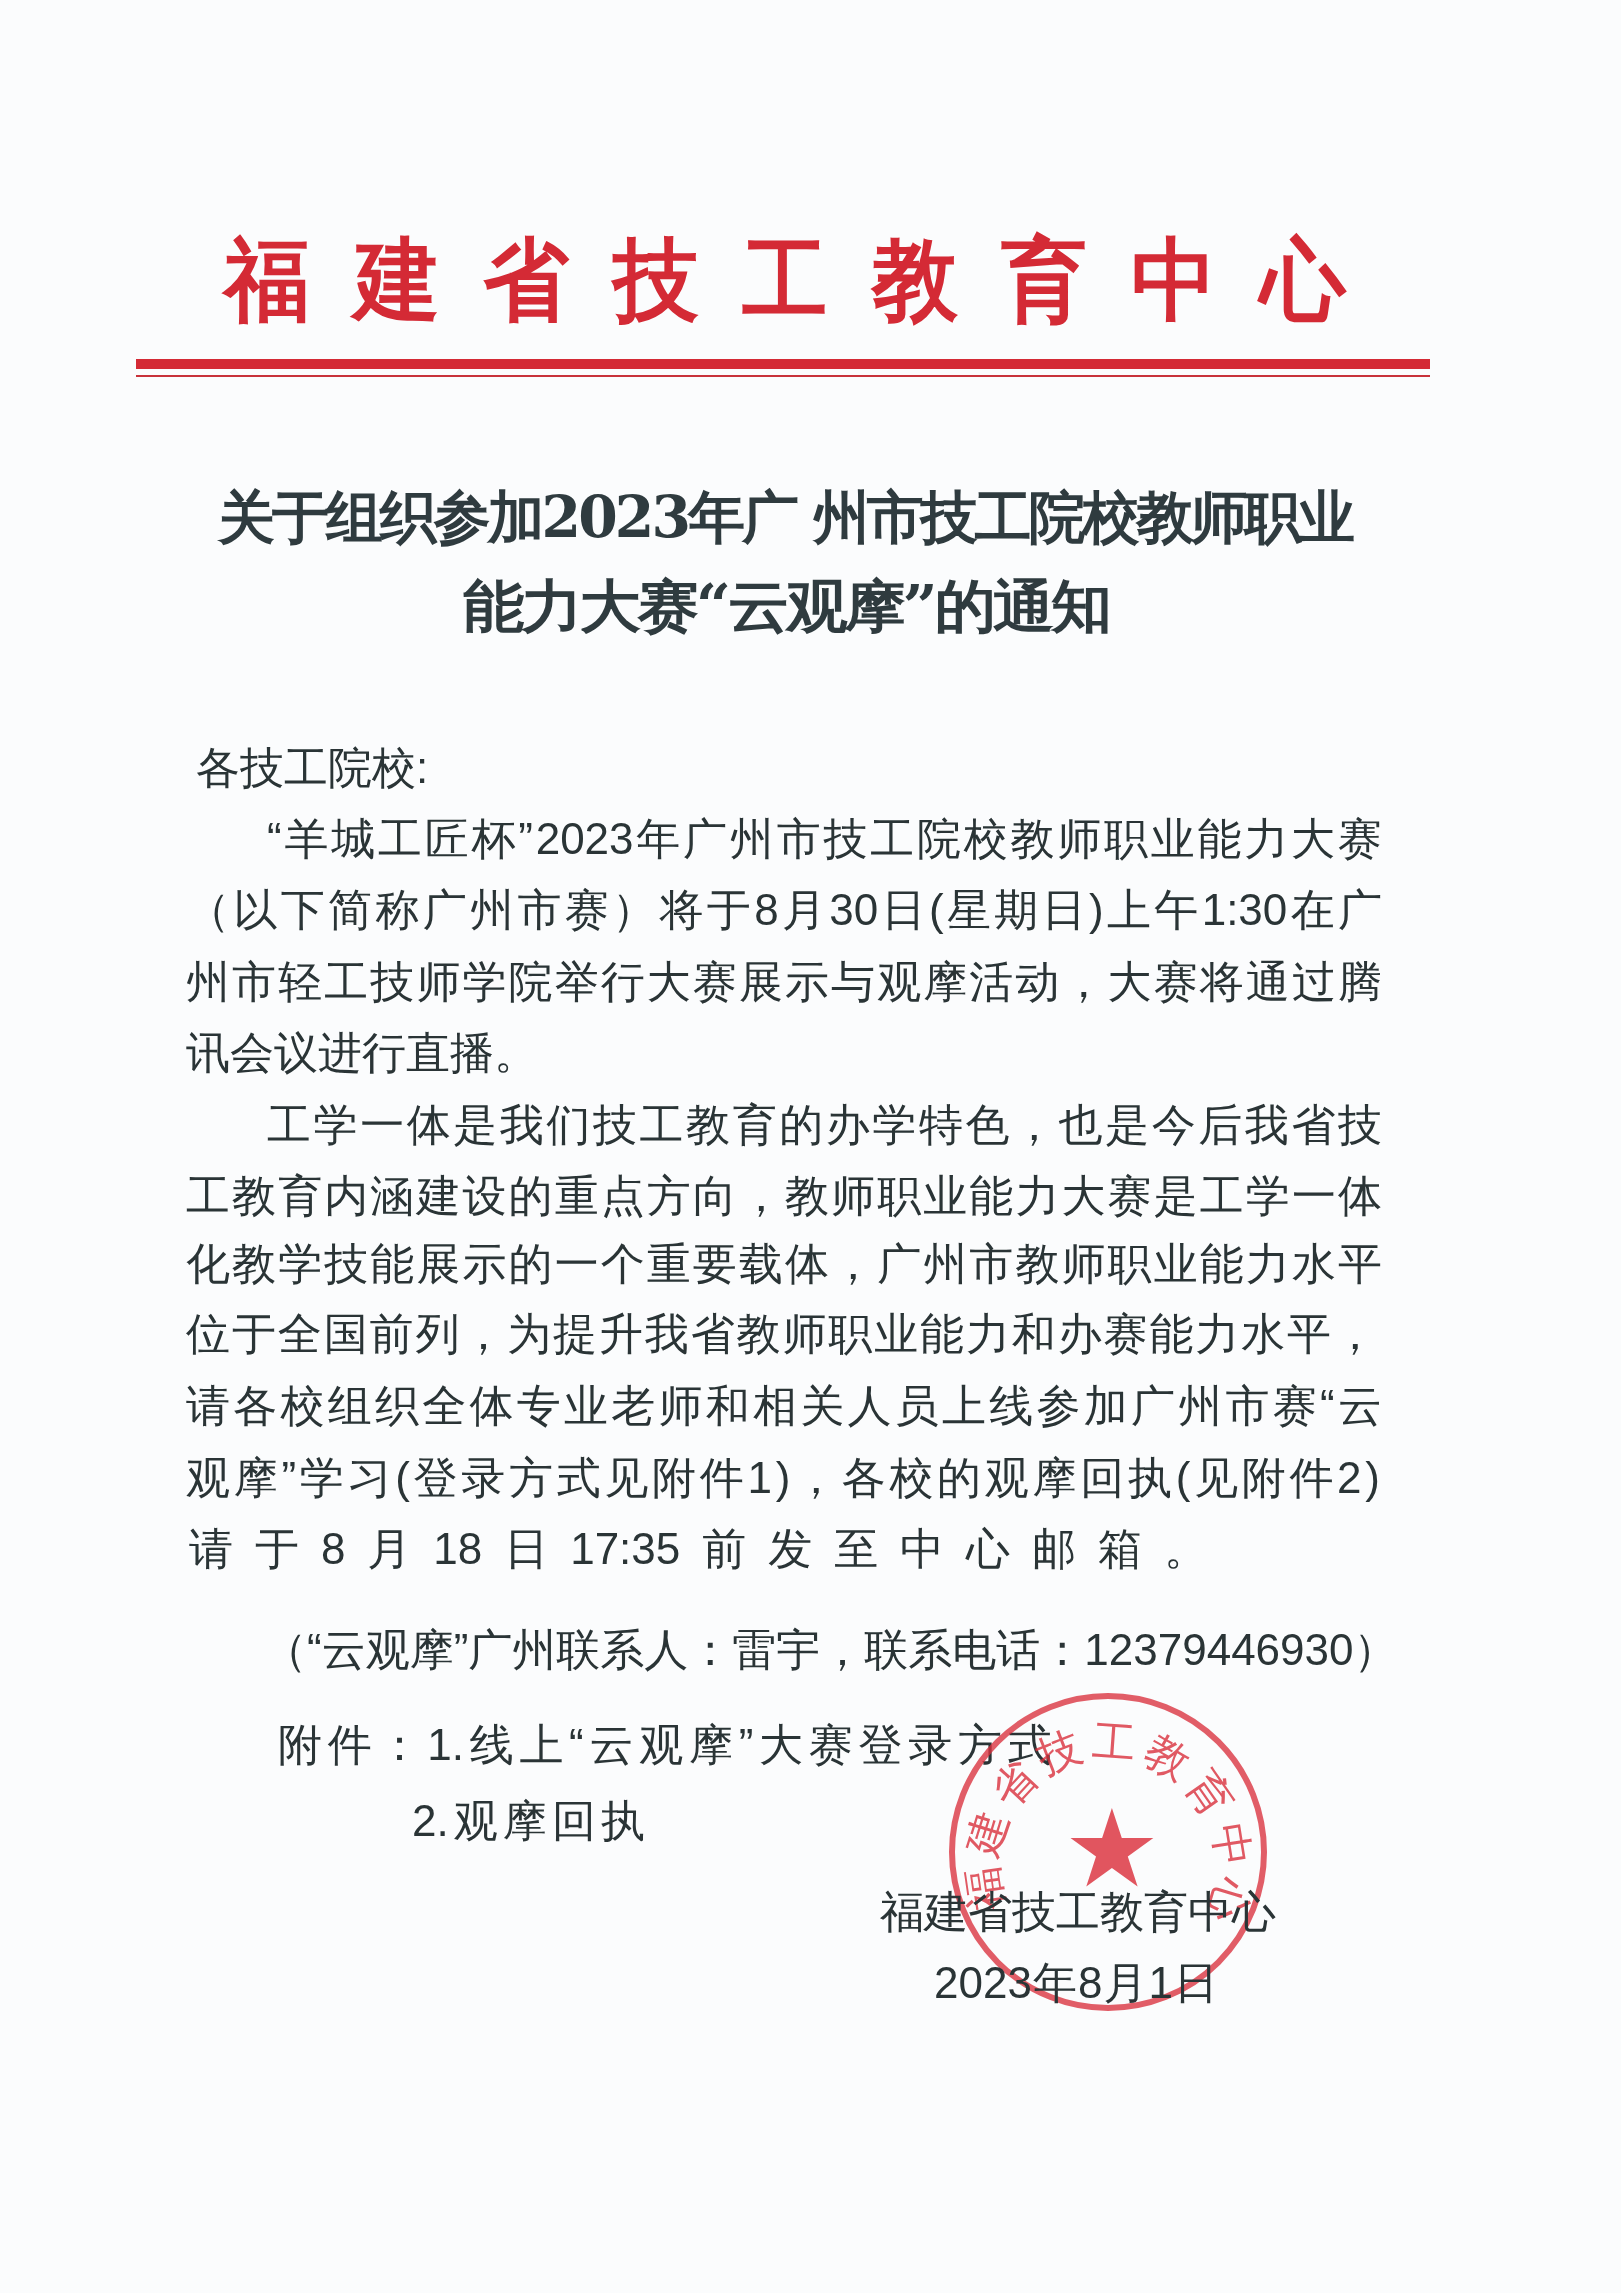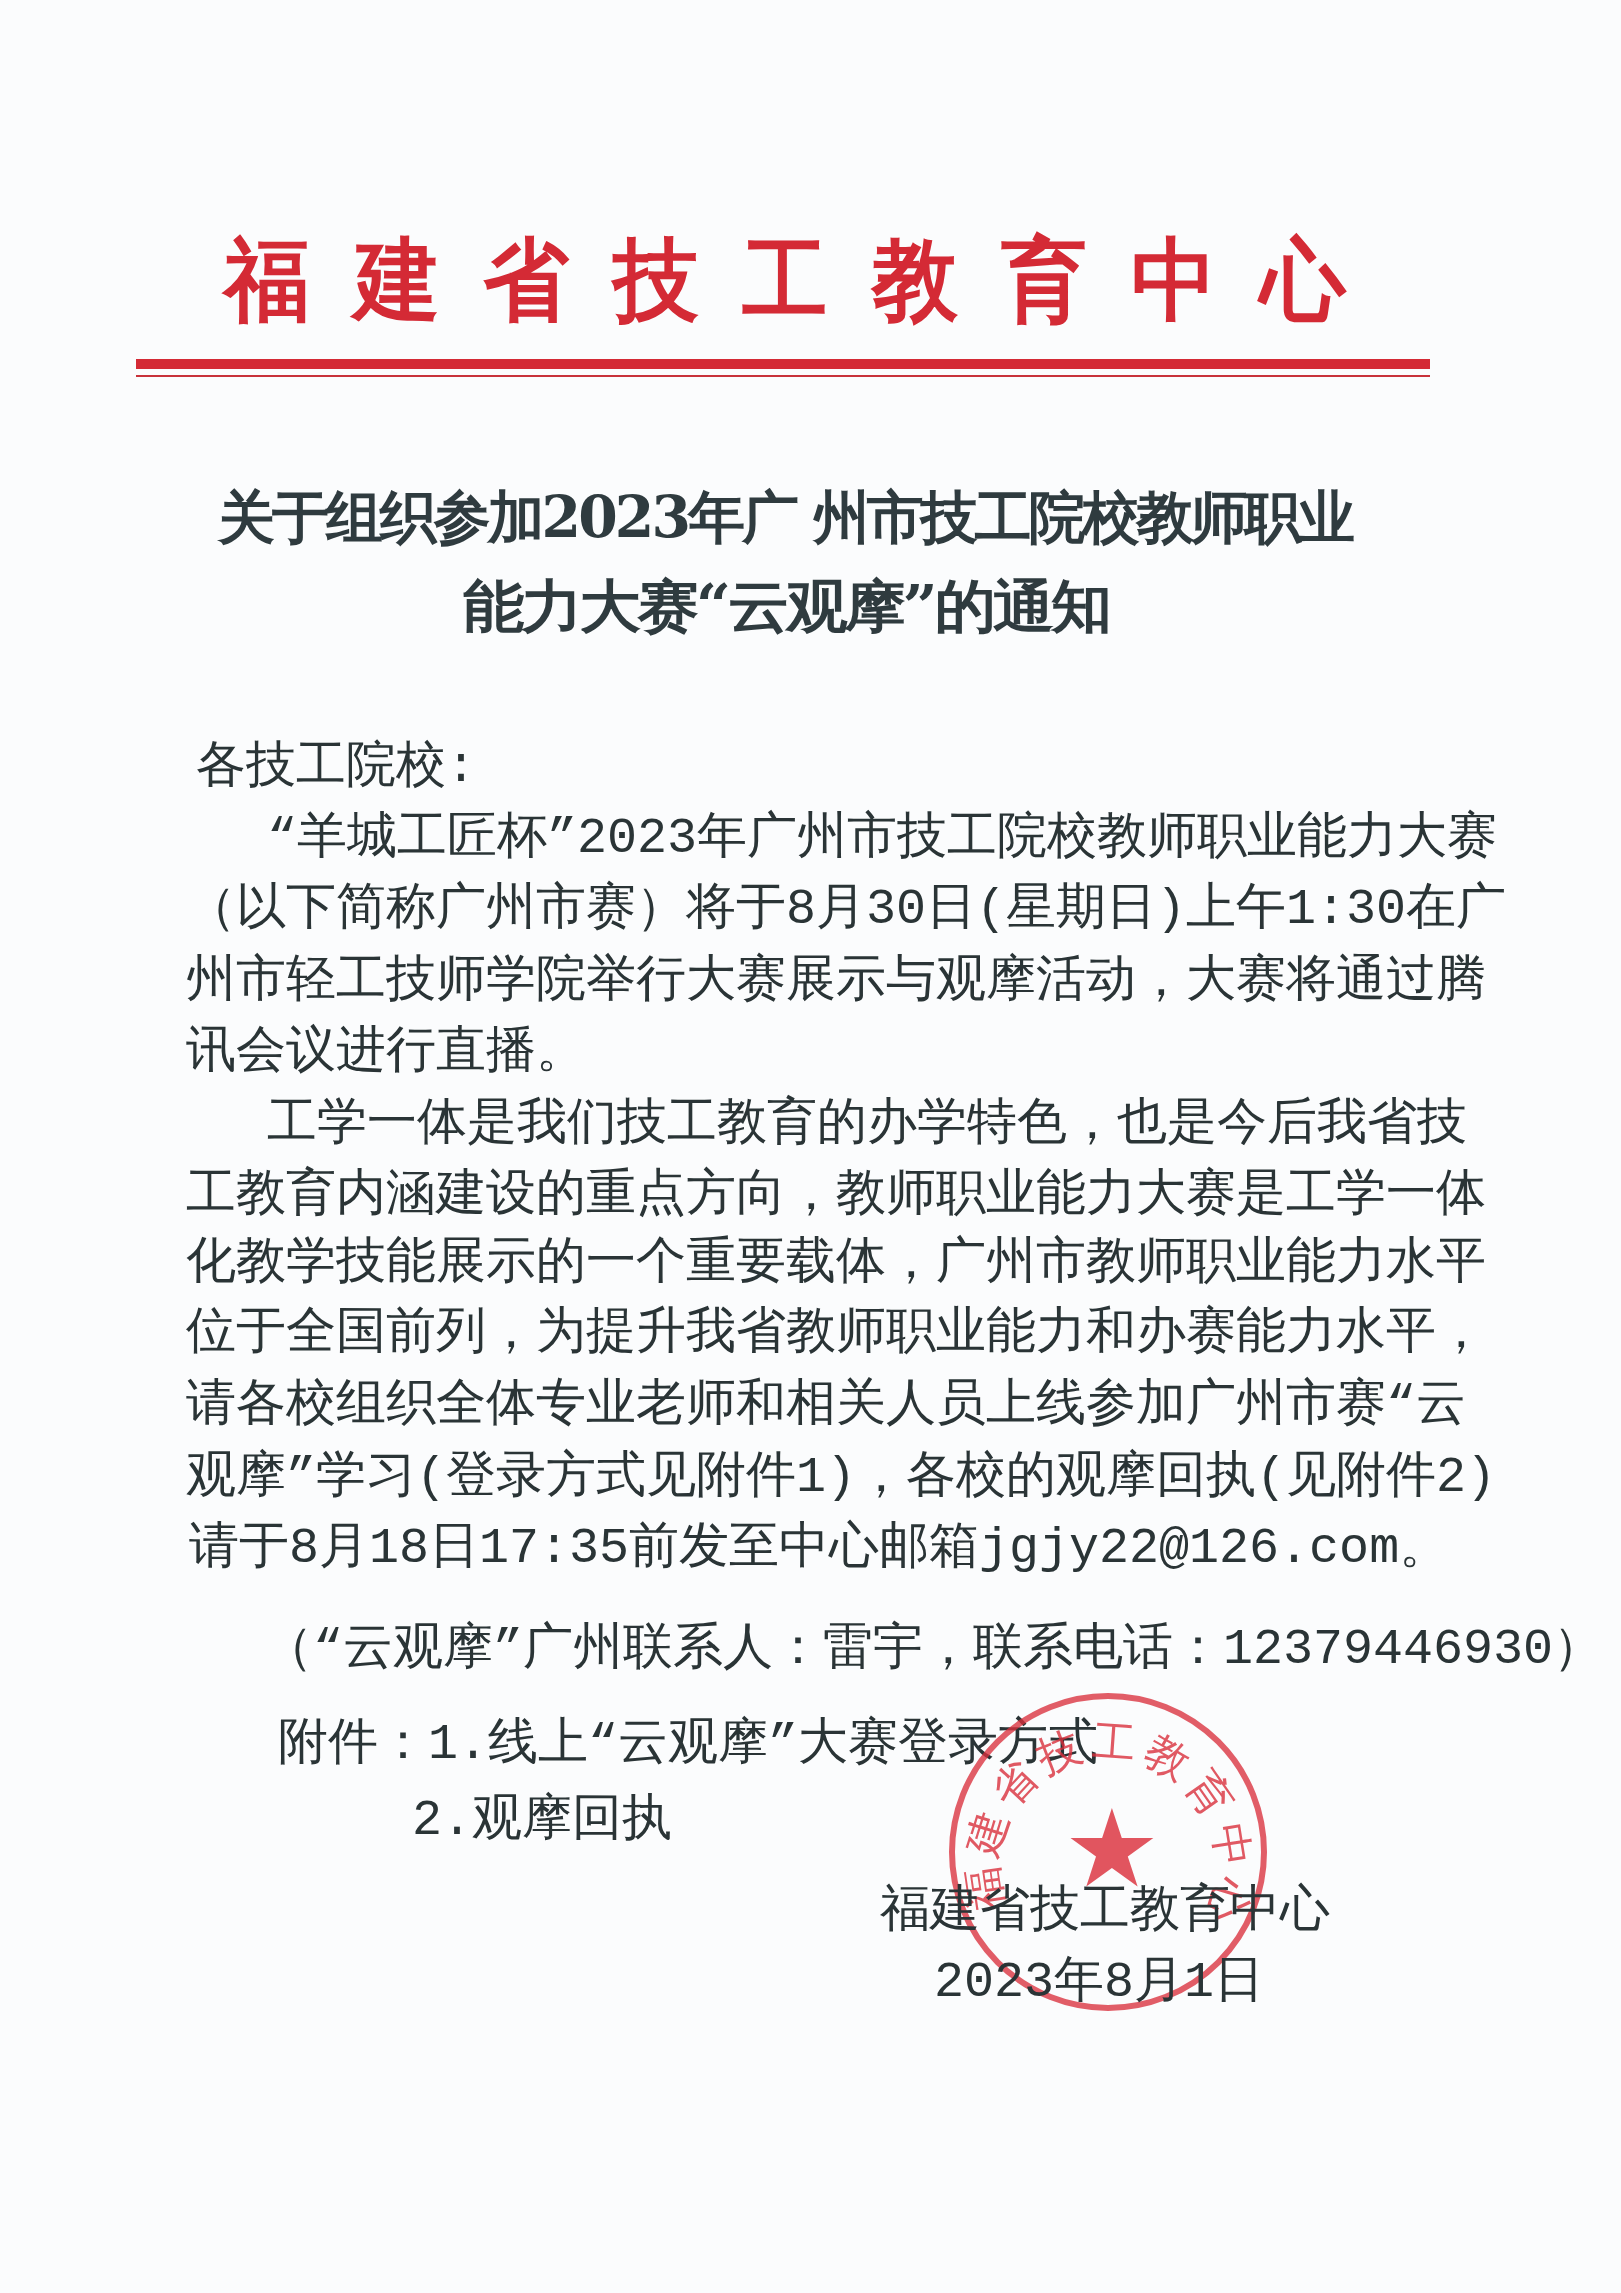--- a/index.html
+++ b/index.html
@@ -21,22 +21,22 @@
   .rule-thick { left: 136px; width: 1294px; top: 359px; height: 9.8px; background: #d42a35; }
   .rule-thin  { left: 136px; width: 1294px; top: 375px; height: 2px;  background: #c8323a; }
   
   .heading {
     font-family: "DejaVu Serif", "Liberation Serif", serif; font-weight: bold;
     color: #2f3b3f; font-size: 57px; line-height: 63px; height: 63px;
     transform-origin: left center; letter-spacing: -2.9px;
   }
   
   .line {
-    font-family: Liberation Mono, monospace; color: #2a3436;
-    font-size: 50px; line-height: 49px; height: 49px;
+    font-family: Liberation Sans, sans-serif; color: #2a3436;
+    font-size: 44px; line-height: 49px; height: 49px;
     display: flex; justify-content: space-between; align-items: center; text-align: right;
   }
   .line.free { display: block; }
   .line span.ch { display: inline-block; }
   
   .stamp {
     left: 949px; top: 1693px; width: 318px; height: 318px; border-radius: 50%;
     border: 6.9px solid rgba(218, 48, 60, 0.78); box-sizing: border-box;
     pointer-events: none;
   }
@@ -341,21 +341,20 @@
     <span class="ch">18</span>
     <span class="ch">日</span>
     <span class="ch">17:35</span>
     <span class="ch">前</span>
     <span class="ch">发</span>
     <span class="ch">至</span>
     <span class="ch">中</span>
     <span class="ch">心</span>
     <span class="ch">邮</span>
     <span class="ch">箱</span>
-    <span class="ch">jgjy22@126.com</span>
     <span class="ch">。</span>
   </div>
 
 <div class="abs line" style="left:263px; width:1119px; top:1625px;">
     <span class="ch">（</span>
     <span class="ch">“</span>
     <span class="ch">云</span>
     <span class="ch">观</span>
     <span class="ch">摩</span>
     <span class="ch">”</span>

